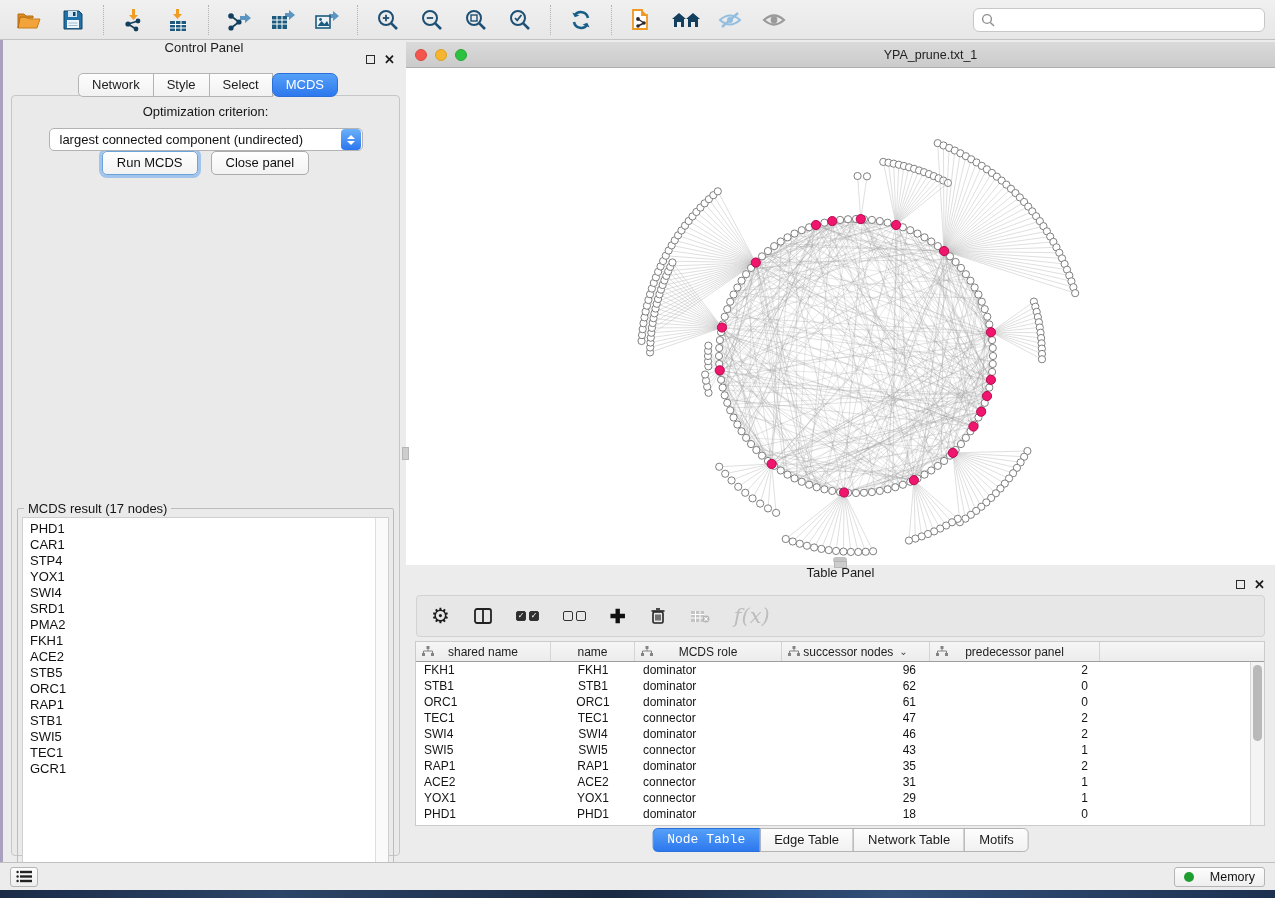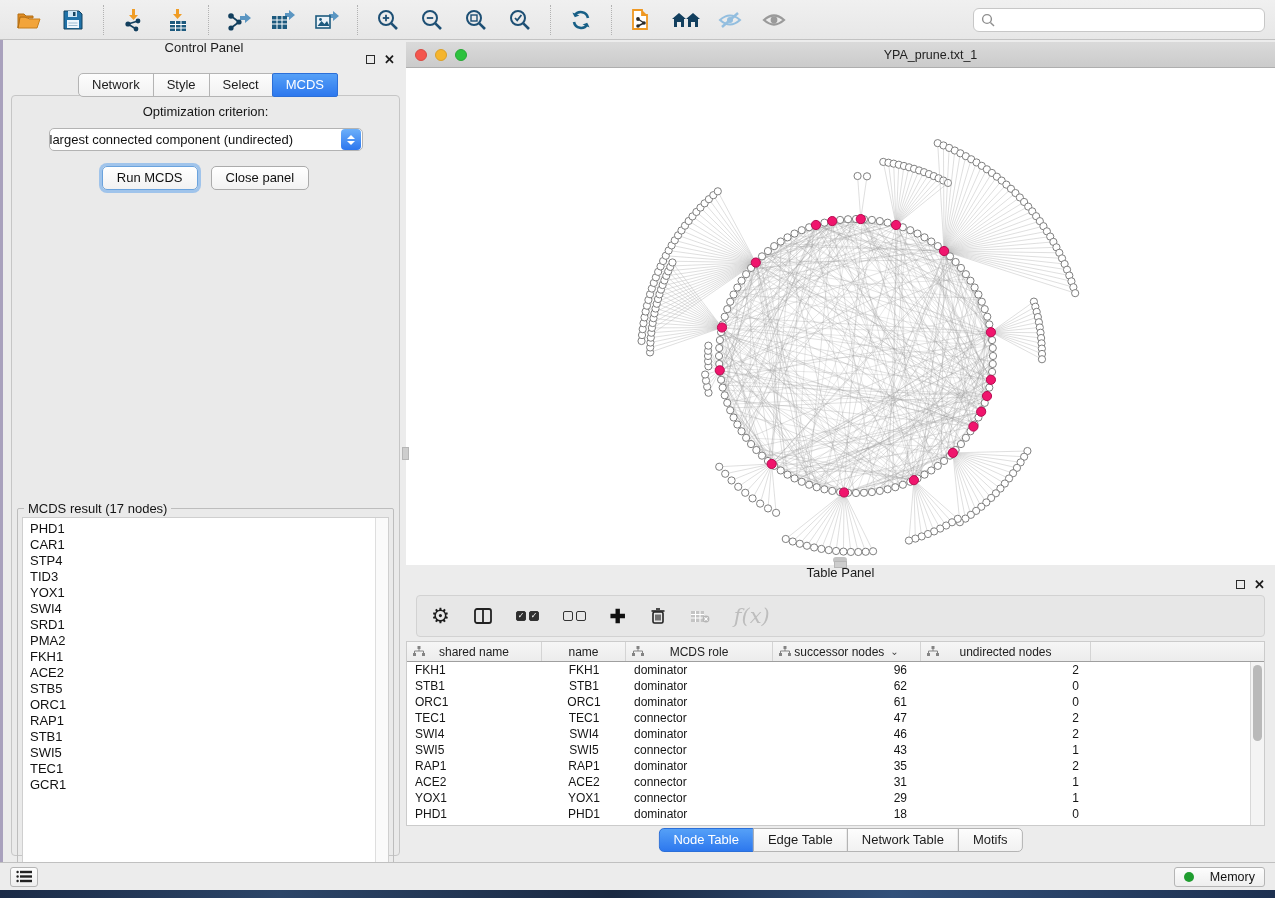--- a/index.html
+++ b/index.html
@@ -26,36 +26,36 @@
   .panel-title { font-size:13px; color:#1c1c1c; }
   .panel-head .win-icons { margin-left:auto; display:flex; gap:9px; align-items:center; }
   .float-box { width:9px; height:9px; border:1.5px solid #2b2b2b; display:inline-block; }
   .close-x { font-size:13px; font-weight:bold; color:#1b1b1b; line-height:9px; }
 
   .cp-tabs { position:absolute; left:50%; top:33px; transform:translateX(-50%); display:flex; z-index:3; }
   .cp-tab { font-size:13px; color:#1c1c1c; background:linear-gradient(#fdfdfd,#f2f2f2);
     border:1px solid #b4b4b4; padding:3px 13px 4px; margin-left:-1px; cursor:pointer; }
   .cp-tab:first-child { border-radius:5px 0 0 5px; margin-left:8px; }
   .cp-tab.active { background:linear-gradient(#55a0f7,#2d78ee); color:#fff; border-color:#2b6fd8;
-    border-radius:2px; position:relative; z-index:2;text-align:right; }
+    border-radius:7px; position:relative; z-index:2;text-align:right; }
 
   .cp-content { position:absolute; left:8px; top:55px; width:389px; height:761px;
     background:#eaeaea; border:1px solid #c6c6c6; border-radius:4px; }
   .opt-label { text-align:center; font-size:13px; color:#151515; margin-top:8px; }
   .select-ctl { position:relative; margin:9px auto 0; width:314px; height:23px; background:#fff;
     border:1px solid #b3b3b3; border-radius:5px; display:flex; align-items:center; cursor:pointer; }
-  .select-ctl .val { font-size:13px; color:#111; flex:1; white-space:nowrap; }
+  .select-ctl .val { font-size:13px; color:#111; padding-left:10px; flex:1; white-space:nowrap; }
   .select-ctl .stepper { width:20px; height:21px; border-radius:4px;
     background:linear-gradient(#6cb0fa,#2c76ee); display:flex; flex-direction:column;
     align-items:center; justify-content:center; gap:2px; margin-right:0.5px; }
   .chev { width:0; height:0; border-left:4px solid transparent; border-right:4px solid transparent; }
   .chev.up { border-bottom:4px solid #fff; }
   .chev.dn { border-top:4px solid #fff; }
 
-  .btn-row { display:flex; justify-content:center; gap:13px; margin-top:15px; }
+  .btn-row { display:flex; justify-content:center; gap:13px; }
   .push-btn { font-size:13px; color:#111; background:linear-gradient(#ffffff,#f2f2f2);
     border:1px solid #ababab; border-radius:5px; padding:3px 14px 4px; cursor:pointer; }
   .push-btn.focused { border-color:#6ba3dd; box-shadow:0 0 0 3px rgba(110,170,235,.6); }
 
   .result-group { position:absolute; left:5px; top:412px; width:377px; height:370px;
     border:1px solid #bdbdbd; border-radius:2px; }
   .result-legend { position:absolute; top:-8px; left:6px; background:#eaeaea; padding:0 4px;
     font-size:13px; color:#141414; }
   .result-list { position:absolute; left:4px; top:8px; right:4px; bottom:4px; background:#fff;
     border:1px solid #cfcfcf; overflow:hidden; display:flex; }
@@ -90,21 +90,21 @@
   .tp-icon { display:flex; align-items:center; justify-content:center; cursor:pointer;
     background:none; border:none; }
   .gear-glyph { font-size:21px; color:#1d1d1d; line-height:20px; }
   .plus-glyph { font-size:19px; color:#111; font-weight:bold; }
   .fx-glyph { font-family:"DejaVu Serif", serif; font-style:italic; font-size:21px; color:#bdbdbd; }
   .chkpair { display:flex; gap:3px; }
   .chk { width:10px; height:10px; border:1.5px solid #333; border-radius:2px; position:relative; }
   .chk.filled { background:#2f2f2f; }
   .chk.filled::after { content:"✓"; color:#fff; font-size:8px; position:absolute; left:1px; top:-1px; }
 
-  .tbl-wrap { position:absolute; left:0; top:76px; right:10px; height:185px;
+  .tbl-wrap { position:absolute; left:9px; top:76px; right:10px; height:185px;
     background:#fff; border:1px solid #cbcbcb; }
   .tbl-header { display:flex; height:20px; background:linear-gradient(#f6f6f6,#ececec);
     border-bottom:1px solid #9f9f9f; }
   .th { position:relative; display:flex; align-items:center; justify-content:center;
     font-size:12px; color:#222; border-right:1px solid #d4d4d4; }
   .th .hicon { position:absolute; left:6px; top:4px; }
   .th .sort { margin-left:6px; font-size:10px; color:#444; }
   .th-fill { flex:1; border-right:none; }
   .tbl-body { position:relative; height:163px; }
   .trow { display:flex; height:16px; align-items:center; }
@@ -117,21 +117,21 @@
   .vscroll { position:absolute; right:0; top:0; bottom:0; width:14px;
     background:#f4f4f4; border-left:1px solid #d8d8d8; }
   .vscroll .thumb { position:absolute; left:2px; top:3px; width:9px; height:76px;
     background:#b9b9b9; border-radius:5px; }
 
   .tp-tabs { position:absolute; left:50%; bottom:10px; transform:translateX(-50%); display:flex; }
   .tp-tab { font-size:13px; color:#1c1c1c; background:linear-gradient(#fdfdfd,#f1f1f1);
     border:1px solid #b4b4b4; padding:3px 14px 4px; margin-left:-1px; cursor:pointer; }
   .tp-tab:last-child { border-radius:0 5px 5px 0; }
   .tp-tab.active { background:linear-gradient(#55a0f7,#2d78ee); color:#fff; border-color:#2b6fd8;
-    border-radius:5px 0 0 5px; margin-left:0; }
+    border-radius:5px 0 0 5px; margin-left:0;font-family:Liberation Mono, monospace; }
 
   
   .status-bar { position:absolute; left:0; top:862px; width:1275px; height:28px;
     background:#ececec; border-top:1px solid #c0c0c0; display:flex; align-items:center; padding:0 10px; }
   .list-btn { width:28px; height:20px; background:linear-gradient(#fdfdfd,#eee);
     border:1px solid #b5b5b5; border-radius:3px; display:flex; align-items:center; justify-content:center; cursor:pointer; }
   .memory-btn { margin-left:auto; height:20px; background:linear-gradient(#fdfdfd,#eee);
     border:1px solid #b5b5b5; border-radius:3px; display:flex; align-items:center; gap:16px;
     padding:0 9px; font-size:12.5px; color:#111; cursor:pointer; }
   .mem-dot { width:10px; height:10px; border-radius:50%; }
@@ -320,21 +320,20 @@
         <button class="push-btn focused">Run MCDS</button>
         <button class="push-btn">Close panel</button>
       </div>
       <div class="result-group">
         <span class="result-legend">MCDS result (17 nodes)</span>
         <div class="result-list">
           <div class="result-items">
               <div>PHD1</div>
               <div>CAR1</div>
               <div>STP4</div>
-              <div>TID3</div>
               <div>YOX1</div>
               <div>SWI4</div>
               <div>SRD1</div>
               <div>PMA2</div>
               <div>FKH1</div>
               <div>ACE2</div>
               <div>STB5</div>
               <div>ORC1</div>
               <div>RAP1</div>
               <div>STB1</div>
@@ -1279,21 +1278,21 @@
           <span>successor nodes</span>
           <span class="sort">⌄</span>
         </div>
         <div class="th" style="width:170px">
           <svg class="hicon" width="12" height="11" viewBox="0 0 12 11">
             <rect x="4.5" y="0" width="3" height="3" fill="#838383"></rect>
             <rect x="0" y="7" width="3" height="3" fill="#838383"></rect>
             <rect x="9" y="7" width="3" height="3" fill="#838383"></rect>
             <path d="M6 3 v2 M1.5 7 v-2 h9 v2" fill="none" stroke="#838383"></path>
           </svg>
-          <span>undirected nodes</span>
+          <span>predecessor panel</span>
         </div>
         <div class="th th-fill"></div>
       </div>
       <div class="tbl-body">
         <div>
             <div class="trow">
             <span class="td c0">FKH1</span>
             <span class="td c1">FKH1</span>
             <span class="td c2">dominator</span>
             <span class="td c3">96</span>

